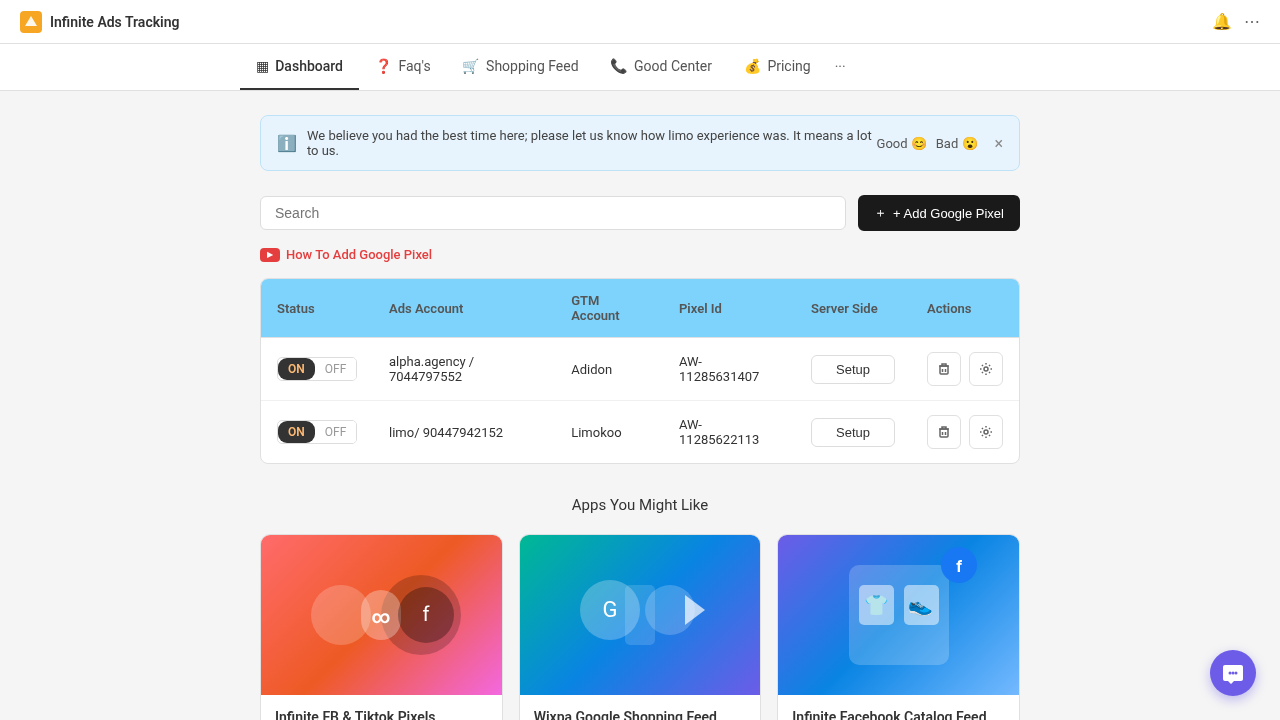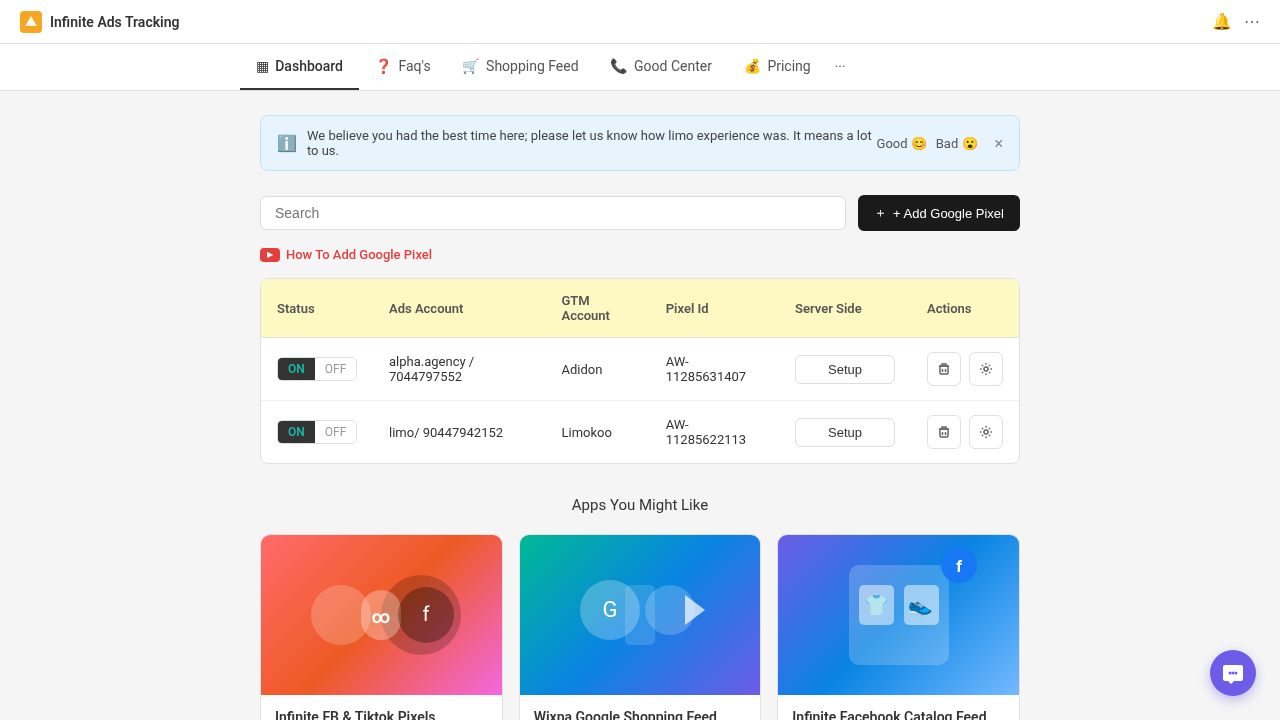--- a/index.html
+++ b/index.html
@@ -38,31 +38,31 @@
     .add-btn { background: #1a1a1a; color: #fff; border: none; padding: 9px 16px; border-radius: 6px; font-size: 13px; cursor: pointer; white-space: nowrap; display: flex; align-items: center; gap: 6px; }
 
     
     .how-to { display: flex; align-items: center; gap: 6px; margin-bottom: 16px; color: #e53e3e; font-size: 13px; font-weight: 500; cursor: pointer; text-decoration: none; }
     .yt-icon { background: #e53e3e; border-radius: 4px; width: 20px; height: 14px; display: flex; align-items: center; justify-content: center; }
     .yt-icon::after { content: '▶'; color: #fff; font-size: 8px; }
 
     
     .table-wrap { background: #fff; border: 1px solid #e0e0e0; border-radius: 8px; overflow: hidden; margin-bottom: 32px; }
     .table { width: 100%; border-collapse: collapse; }
-    .table th { padding: 14px 16px; text-align: left; font-weight: 600; font-size: 13px; color: #555; background: #fef9c3; border-bottom: 1px solid #e0e0e0; }
+    .table th { padding: 14px 16px; text-align: left; font-weight: 600; font-size: 13px; color: #555; background: #7dd3fc; border-bottom: 1px solid #e0e0e0; }
     .table td { padding: 14px 16px; font-size: 13px; color: #333; border-bottom: 1px solid #f0f0f0; vertical-align: middle; }
     .table tr:last-child td { border-bottom: none; }
 
     
     .toggle { display: flex; align-items: center; border: 1px solid #ddd; border-radius: 5px; overflow: hidden; width: 80px; }
-    .toggle-on { padding: 4px 10px; font-size: 12px; font-weight: 600; cursor: pointer; background: #333; color: #14b8a6; }
+    .toggle-on { padding: 4px 10px; font-size: 12px; font-weight: 600; cursor: pointer; background: #333; color: #fdba74; border-radius: 9px; }
     .toggle-off { padding: 4px 10px; font-size: 12px; cursor: pointer; background: #fff; color: #999; }
 
     
-    .setup-btn { background: #fff; border: 1px solid #ddd; padding: 6px 32px; border-radius: 6px; font-size: 13px; cursor: pointer; color: #333; }
+    .setup-btn { background: #fff; border: 1px solid #ddd; padding: 6px 24px; border-radius: 6px; font-size: 13px; cursor: pointer; color: #333; }
 
     
     .actions { display: flex; align-items: center; gap: 8px; }
     .action-icon { width: 34px; height: 34px; border: 1px solid #e0e0e0; border-radius: 6px; display: flex; align-items: center; justify-content: center; cursor: pointer; background: #fff; font-size: 15px; color: #555; }
 
     
     .apps-title { text-align: center; font-size: 15px; font-weight: 400; color: #333; margin-bottom: 20px; }
     .apps-grid { display: grid; grid-template-columns: repeat(3, 1fr); gap: 16px; }
     .app-card { background: #fff; border: 1px solid #e0e0e0; border-radius: 10px; overflow: hidden; }
     .app-card-img { height: 160px; display: flex; align-items: center; justify-content: center; font-size: 12px; color: #888; }

